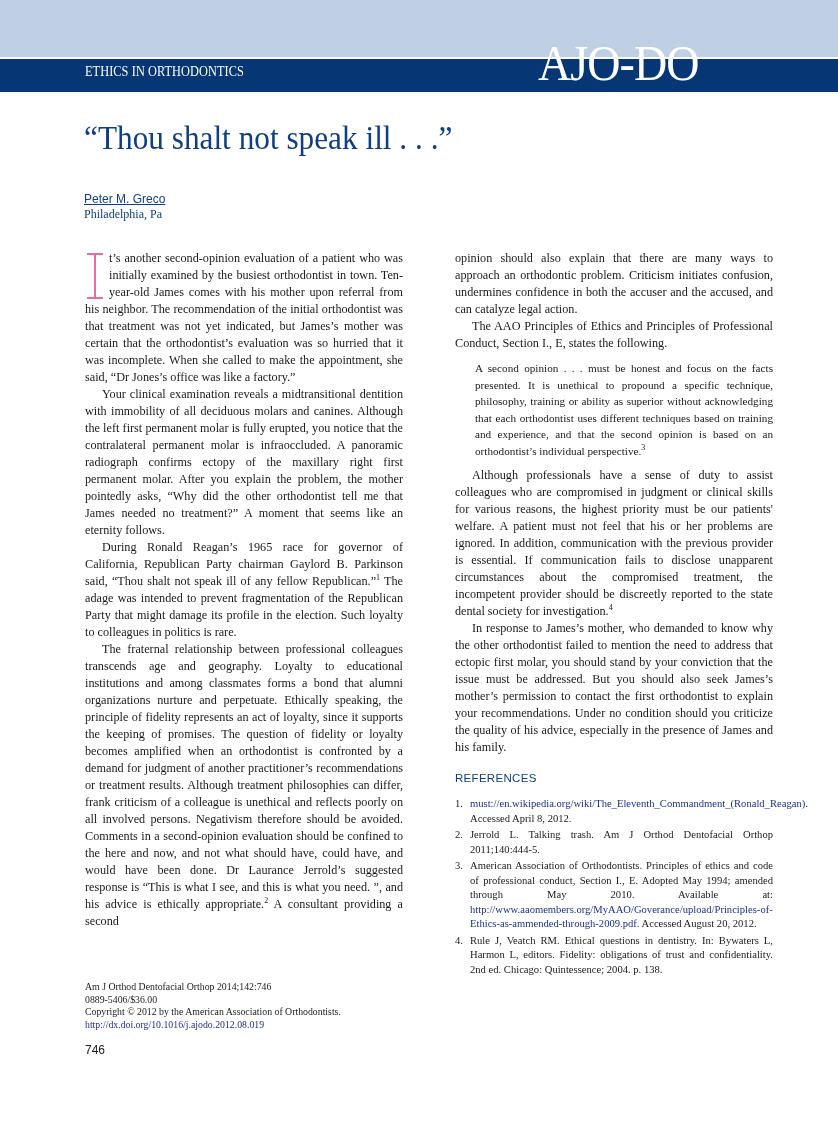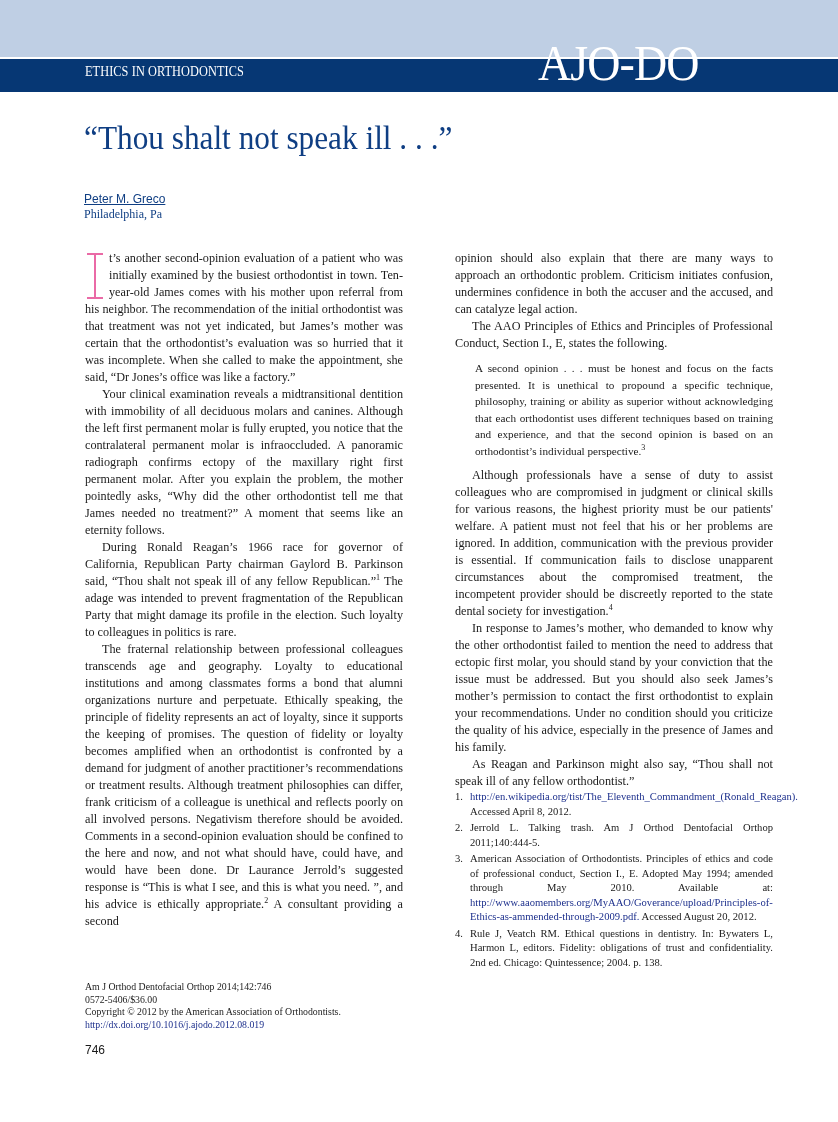--- a/index.html
+++ b/index.html
@@ -68,39 +68,39 @@
 
 <div class="col col-left">
   <p class="dropcap-para">
     <span class="dropcap">
       <span class="cap-t"></span>
         <span class="bar"></span>
         <span class="cap-b"></span>
     </span><span>t’s another second-opinion evaluation of a patient who was initially examined by the busiest orthodon­tist in town. Ten-year-old James comes with his mother upon referral from his neighbor. The recommen­dation of the initial orthodontist was that treatment was not yet indicated, but James’s mother was certain that the orthodontist’s evaluation was so hurried that it was incomplete. When she called to make the appointment, she said, “Dr Jones’s office was like a factory.”</span>
   </p>
   <p>Your clinical examination reveals a midtransitional dentition with immobility of all deciduous molars and ca­nines. Although the left first permanent molar is fully erupted, you notice that the contralateral permanent mo­lar is infraoccluded. A panoramic radiograph confirms ec­topy of the maxillary right first permanent molar. After you explain the problem, the mother pointedly asks, “Why did the other orthodontist tell me that James needed no treat­ment?” A moment that seems like an eternity follows.</p>
-  <p><span>During Ronald Reagan’s 1966 race for governor of California, Republican Party chairman Gaylord B. Parkin­son said, “Thou shalt not speak ill of any fellow Republi­can.”</span><sup>1</sup><span> The adage was intended to prevent fragmentation of the Republican Party that might damage its profile in the election. Such loyalty to colleagues in politics is rare.</span></p>
+  <p><span>During Ronald Reagan’s 1965 race for governor of California, Republican Party chairman Gaylord B. Parkin­son said, “Thou shalt not speak ill of any fellow Republi­can.”</span><sup>1</sup><span> The adage was intended to prevent fragmentation of the Republican Party that might damage its profile in the election. Such loyalty to colleagues in politics is rare.</span></p>
   <p><span>The fraternal relationship between professional col­leagues transcends age and geography. Loyalty to educa­tional institutions and among classmates forms a bond that alumni organizations nurture and perpetuate. Ethi­cally speaking, the principle of fidelity represents an act of loyalty, since it supports the keeping of promises. The question of fidelity or loyalty becomes amplified when an orthodontist is confronted by a demand for judgment of another practitioner’s recommendations or treatment results. Although treatment philosophies can differ, frank criticism of a colleague is unethical and reflects poorly on all involved persons. Negativism therefore should be avoided. Comments in a second-opinion evaluation should be confined to the here and now, and not what should have, could have, and would have been done. Dr Laurance Jerrold’s suggested response is “This is what I see, and this is what you need. ”, and his advice is ethically appropriate.</span><sup>2</sup><span> A consultant providing a second</span></p>
 </div>
 
 <div class="col col-right">
   <p class="noindent">opinion should also explain that there are many ways to approach an orthodontic problem. Criticism initiates confusion, undermines confidence in both the accuser and the accused, and can catalyze legal action.</p>
   <p>The AAO Principles of Ethics and Principles of Profes­sional Conduct, Section I., E, states the following.</p>
   <div class="blockquote"><span>A second opinion . . . must be honest and focus on the facts presented. It is unethical to propound a specific technique, philosophy, training or ability as superior without acknowledging that each orthodontist uses different techniques based on training and experience, and that the second opinion is based on an orthodon­tist’s individual perspective.</span><sup>3</sup></div>
   <p><span>Although professionals have a sense of duty to assist colleagues who are compromised in judgment or clinical skills for various reasons, the highest priority must be our patients' welfare. A patient must not feel that his or her problems are ignored. In addition, communication with the previous provider is essential. If communication fails to disclose unapparent circumstances about the com­promised treatment, the incompetent provider should be discreetly reported to the state dental society for in­vestigation.</span><sup>4</sup></p>
   <p>In response to James’s mother, who demanded to know why the other orthodontist failed to mention the need to address that ectopic first molar, you should stand by your conviction that the issue must be addressed. But you should also seek James’s mother’s permission to contact the first orthodontist to explain your recommendations. Under no condition should you criticize the quality of his advice, especially in the presence of James and his family.</p>
-  <p>As Reagan and Parkinson might also say, “Thou shall not speak ill of any fellow orthodontist.”</p>
 
+  <div class="refs-title">REFERENCES</div>
   <ol class="refs">
-    <li><span class="num">1.</span><a class="link">http://en.wikipedia.org/tist/The_Eleventh_Commandment_(Ronald_Reagan).</a><span> Accessed April 8, 2012.</span></li>
+    <li><span class="num">1.</span><a class="link">must://en.wikipedia.org/wiki/The_Eleventh_Commandment_(Ronald_Reagan).</a><span> Accessed April 8, 2012.</span></li>
     <li><span class="num">2.</span><span>Jerrold L. Talking trash. Am J Orthod Dentofacial Orthop 2011;140:444-5.</span></li>
     <li><span class="num">3.</span><span>American Association of Orthodontists. Principles of ethics and code of professional conduct, Section I., E. Adopted May 1994; amended through May 2010. Available at: </span><a class="link">http://www.aaomembers.org/MyAAO/Goverance/upload/Principles-of-Ethics-as-ammended-through-2009.pdf.</a><span> Accessed August 20, 2012.</span></li>
     <li><span class="num">4.</span><span>Rule J, Veatch RM. Ethical questions in dentistry. In: Bywaters L, Harmon L, editors. Fidelity: obligations of trust and confidentiality. 2nd ed. Chicago: Quintessence; 2004. p. 138.</span></li>
   </ol>
 </div>
 
 <div class="footer-meta">
   <div>Am J Orthod Dentofacial Orthop 2014;142:746</div>
-  <div>0572-5406/$36.00</div>
+  <div>0889-5406/$36.00</div>
   <div>Copyright © 2012 by the American Association of Orthodontists.</div>
   <div class="doi">http://dx.doi.org/10.1016/j.ajodo.2012.08.019</div>
 </div>
 <div class="page-num">746</div>
 
 </body></html>

